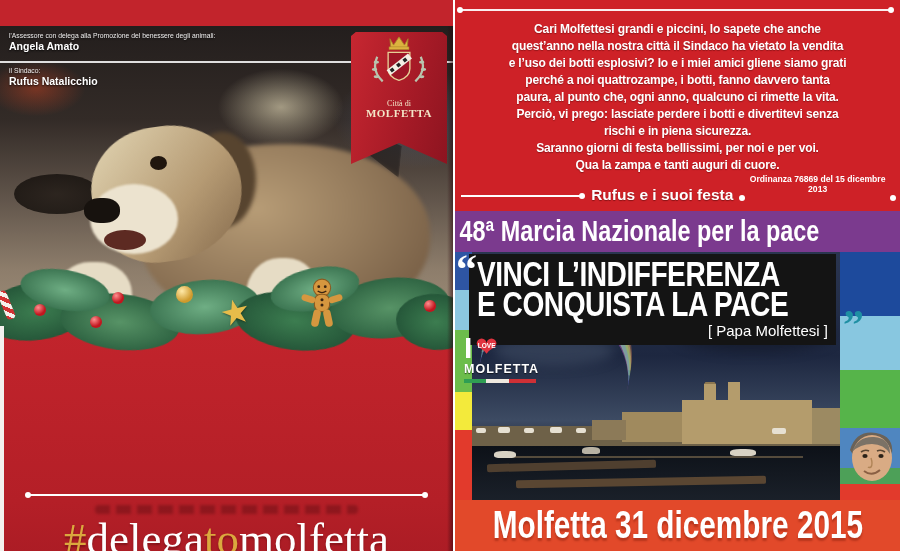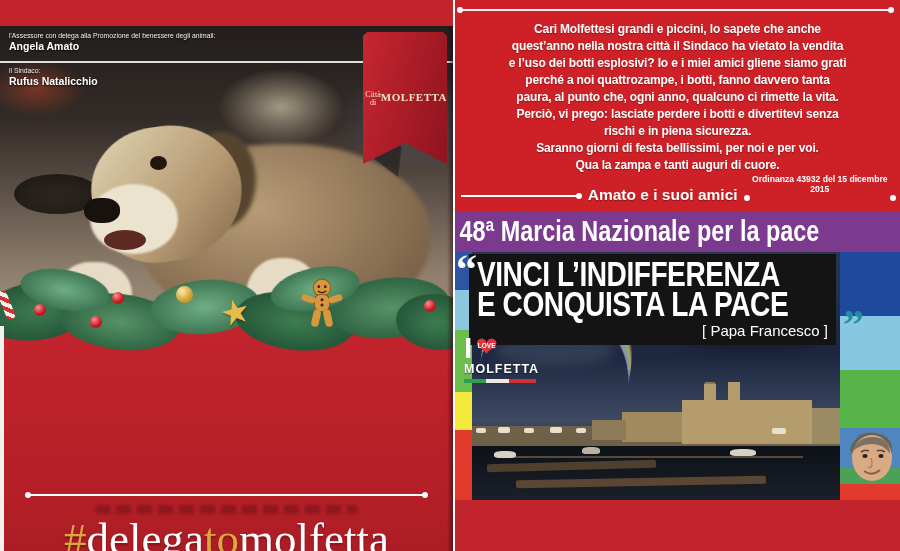--- a/index.html
+++ b/index.html
@@ -36,24 +36,24 @@
       background:#20160e;}
   .dog-paw{position:absolute;border-radius:45%;background:#e6dcc5;filter:blur(1px);}
   .paw-left{left:56px;top:236px;width:76px;height:70px;}
   .paw-right{left:246px;top:232px;width:74px;height:82px;}
   .rule-photo{position:absolute;left:0;right:0;top:35px;height:2px;background:rgba(255,255,255,.85);z-index:3;}
   .credit{position:absolute;left:9px;color:#fff;z-index:4;text-shadow:0 1px 2px rgba(0,0,0,.8);}
   .credit-1{top:6px;} .credit-2{top:41px;}
   .credit-role{font-size:6.8px;opacity:.92;}
   .credit-name{font-size:10.5px;font-weight:bold;margin-top:1px;}
 
-  .ribbon{position:absolute;right:6px;top:6px;width:84px;height:132px;z-index:7;
+  .ribbon{position:absolute;right:6px;top:6px;width:96px;height:132px;z-index:7;
       clip-path:polygon(0 3%,5% 0,95% 0,100% 3%,100% 100%,50% 84%,0 100%);
       background:linear-gradient(105deg,#c72731 0%,#a81b27 55%,#8d1420 100%);
-      display:flex;flex-direction:row;align-items:center;}
+      display:flex;flex-direction:column;align-items:center;}
   .ribbon-shadow{position:absolute;right:52px;top:108px;width:34px;height:42px;z-index:6;
       background:rgba(24,20,20,.55);clip-path:polygon(0 0,100% 25%,100% 100%,10% 55%);
       transform:rotate(6deg);filter:blur(1px);}
   .crest-text{font-family:"Liberation Serif",serif;color:#f3e6c8;text-align:center;line-height:1.05;}
   .crest-city{font-size:8px;margin-top:2px;}
   .crest-name{font-size:11px;font-weight:bold;letter-spacing:.5px;}
 
   .garland{position:absolute;left:0;top:238px;width:453px;height:80px;z-index:6;}
   .tuft{position:absolute;border-radius:50%;filter:blur(.4px);}
   .tg1{background:radial-gradient(#3c7d50,#245538 75%);}
@@ -283,23 +283,23 @@
 perché a noi quattrozampe, i botti, fanno davvero tanta
 paura, al punto che, ogni anno, qualcuno ci rimette la vita.
 Perciò, vi prego: lasciate perdere i botti e divertitevi senza
 rischi e in piena sicurezza.
 Saranno giorni di festa bellissimi, per noi e per voi.
 Qua la zampa e tanti auguri di cuore.</p>
       <div class="sig-row">
         <span class="sig-line">
             <i class="dot-r"></i>
           </span>
-        <span class="sig">Amato e i suoi amici</span>
+        <span class="sig">Rufus e i suoi festa</span>
         <span class="ord-wrap">
-          <span class="ord">Ordinanza 43932 del 15 dicembre 2015</span>
+          <span class="ord">Ordinanza 76869 del 15 dicembre 2013</span>
           <span class="sig-line">
               <i class="dot-l"></i>
               <i class="dot-r"></i>
             </span>
         </span>
       </div>
     </div>
 
     <div class="peace-poster">
       <div class="purple-banner">
@@ -364,29 +364,32 @@
               <path d="M24 43 q8 6 16 -1" stroke="#8a5f43" fill="none" stroke-width="2"></path>
             </svg>
           </div>
           <div class="sr5"></div>
         </div>
 
         <div class="quote-mark quote-open">“</div>
         <div class="quote-box">
           <span class="q-line">VINCI L’INDIFFERENZA</span><br>
           <span class="q-line">E CONQUISTA LA PACE</span>
-          <div class="q-attr">[ Papa Francesco ]</div>
+          <div class="q-attr">[ Papa Molfettesi ]</div>
         </div>
         <div class="quote-mark quote-close">”</div>
 
         <div class="love-logo">
           <div class="ll-row">
             <span class="ll-i">I</span>
             <span class="heart">❤<span class="love">LOVE</span></span>
           </div>
           <div class="ll-city">MOLFETTA</div>
           <div class="flagbar"></div>
         </div>
       </div>
 
+      <div class="footer-banner">
+        <span>Molfetta 31 dicembre 2015</span>
+      </div>
     </div>
   </section>
 </div>
 
 </body></html>

